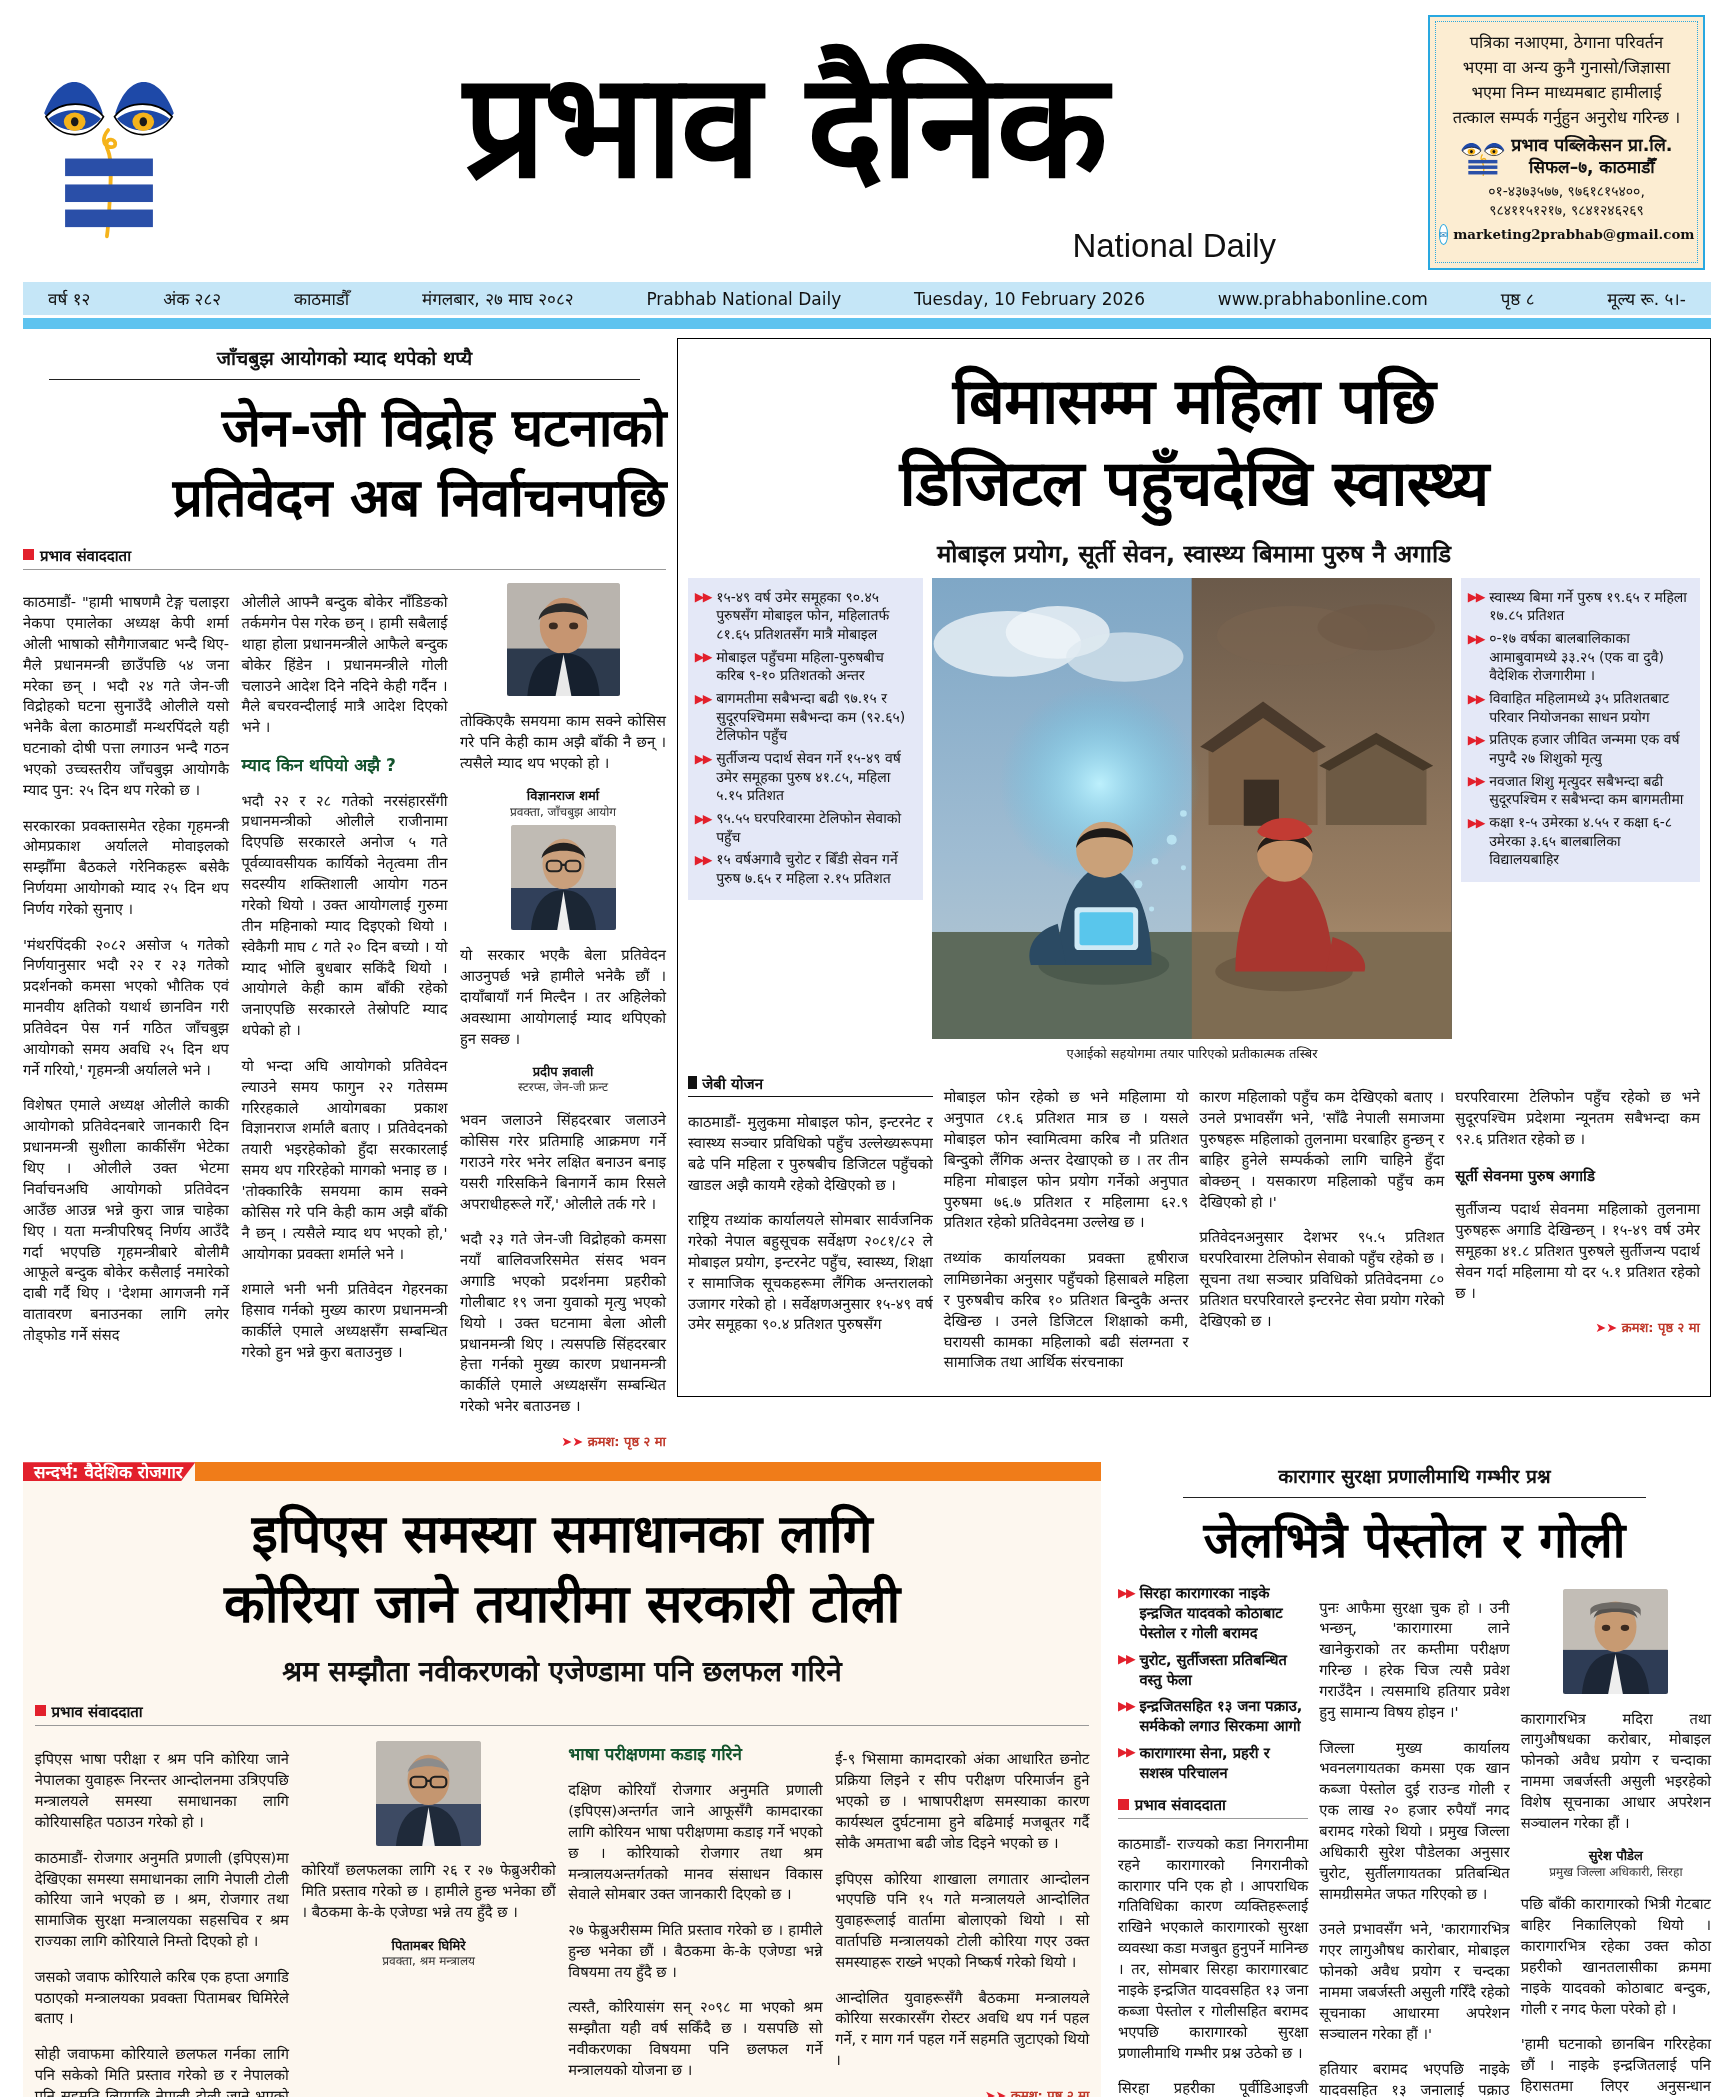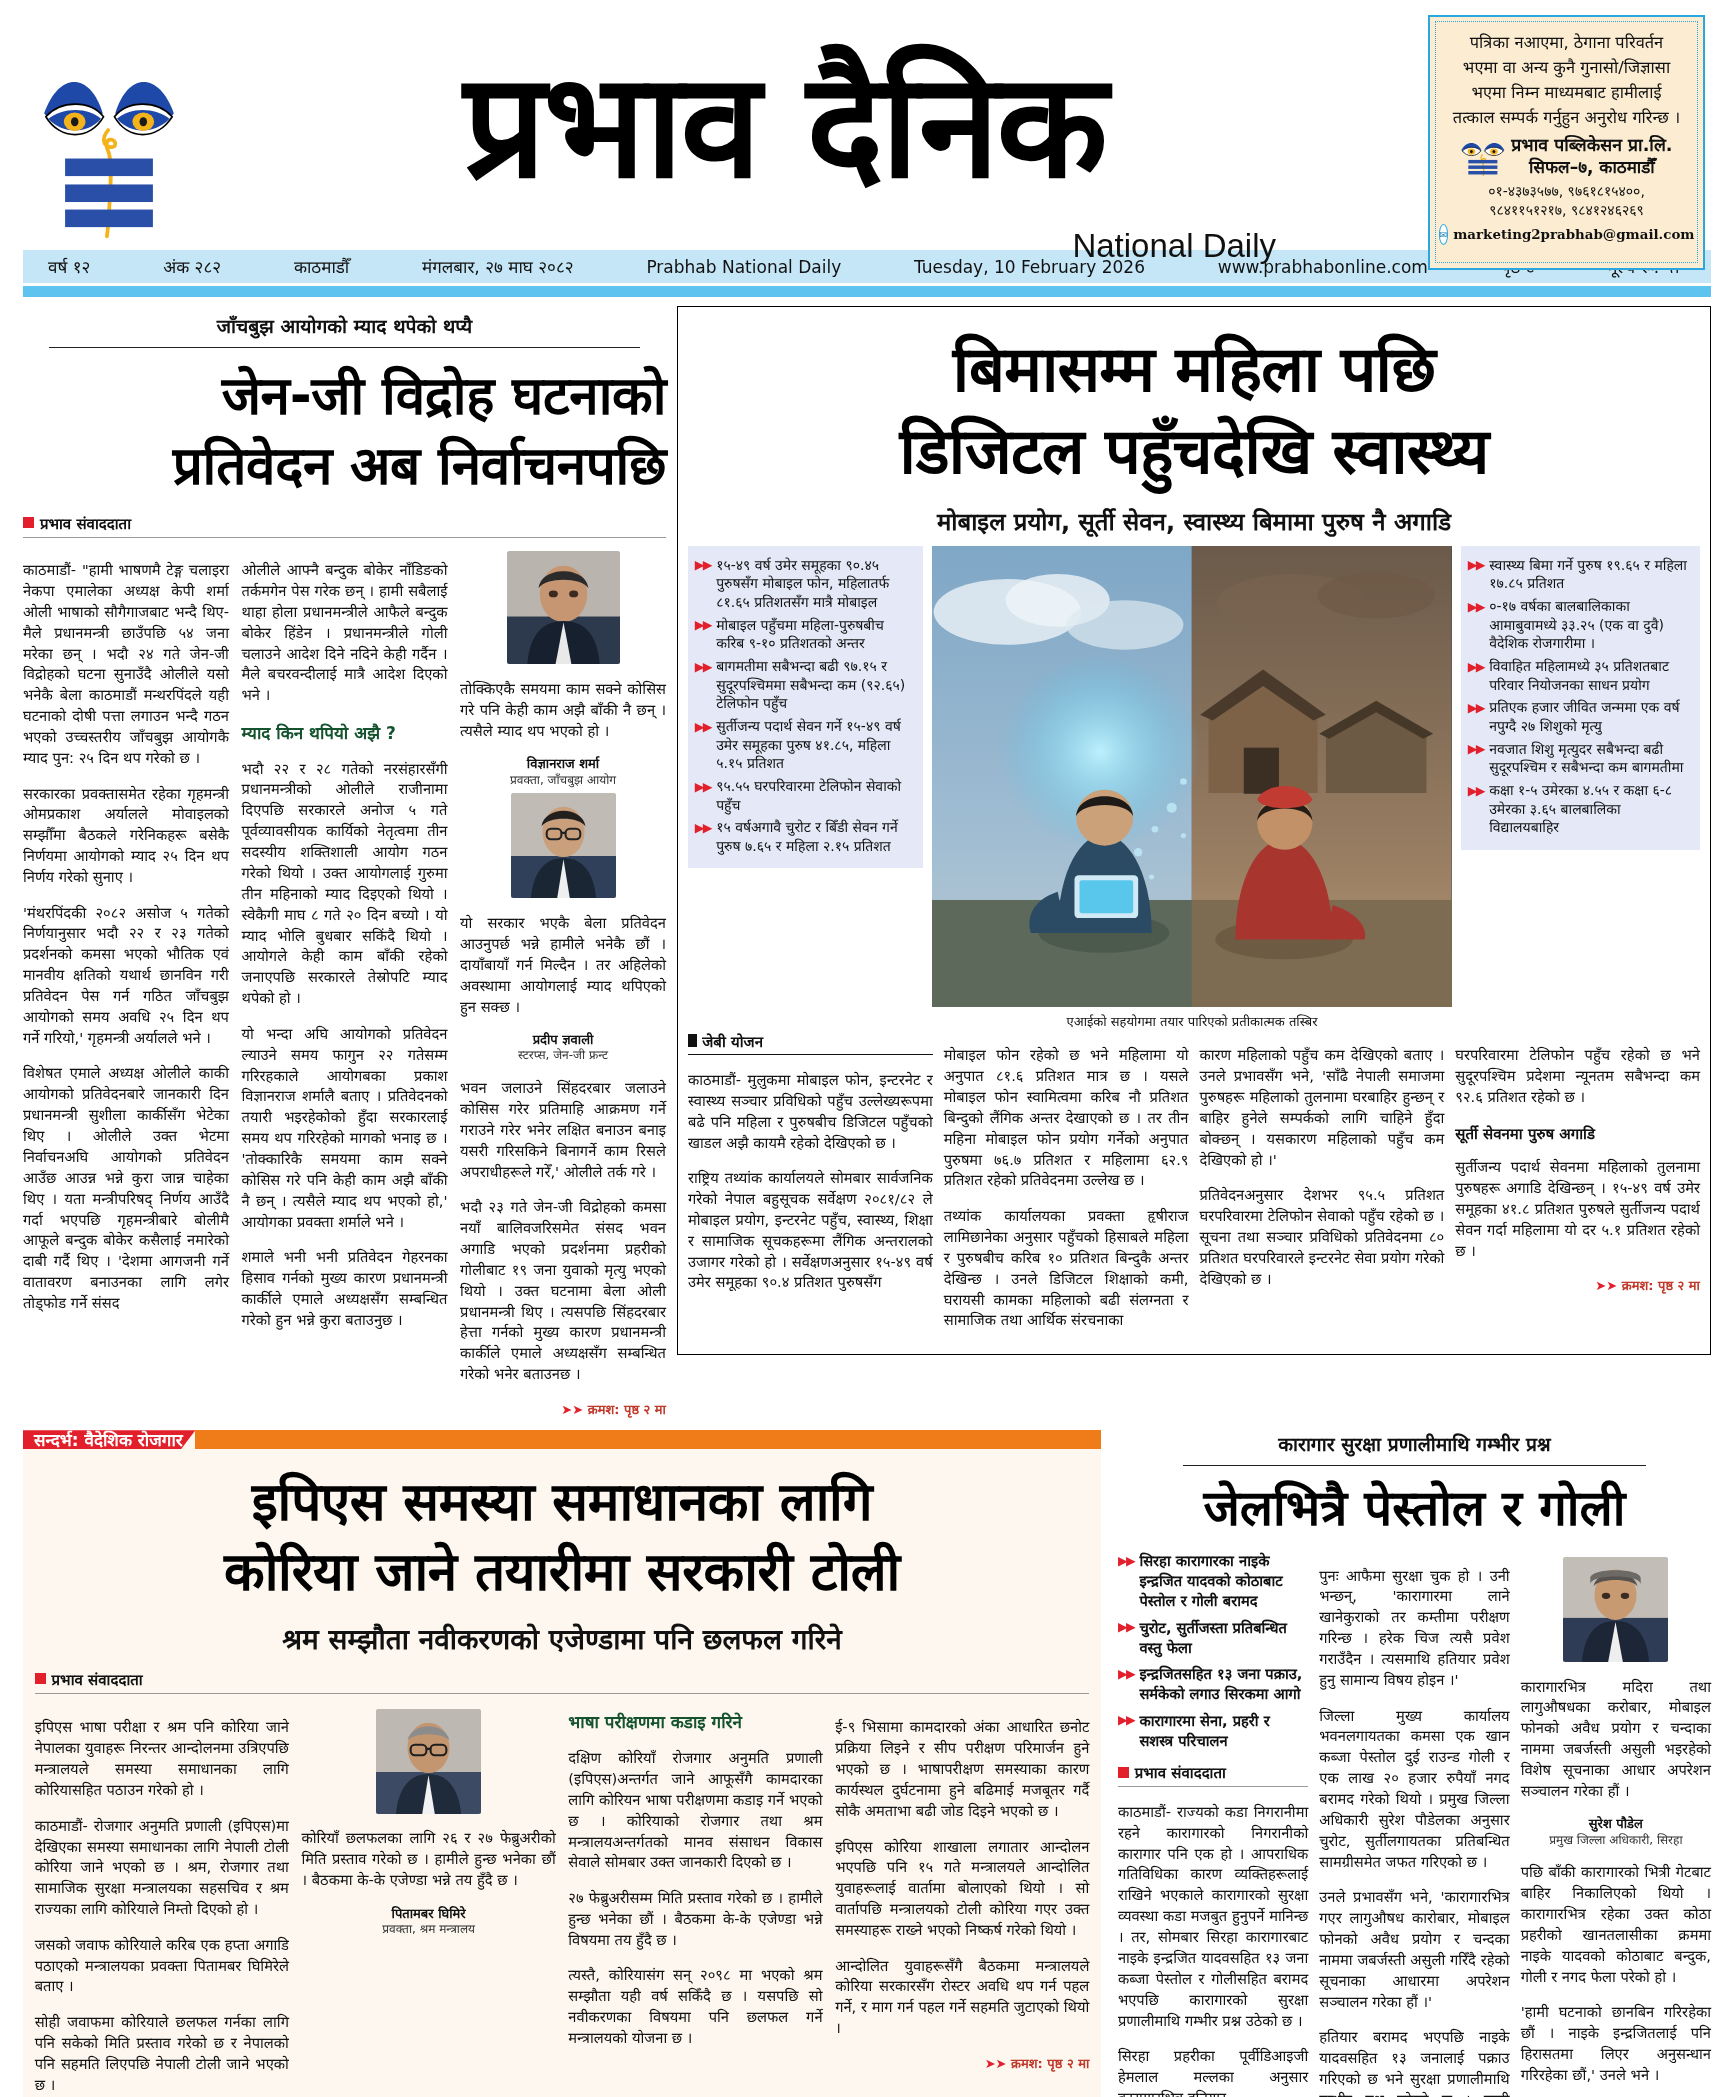--- a/index.html
+++ b/index.html
@@ -5,21 +5,21 @@
   html,body{margin:0;padding:0;}
   body{
     width:1734px;height:2478px;
     background:#ffffff;
     font-family:"DejaVu Sans","Liberation Sans",sans-serif;
     -webkit-font-smoothing:antialiased;
   }
   .page{position:relative;width:1734px;height:2478px;background:#fff;overflow:hidden;}
 
   
-  .masthead{position:relative;height:250px;}
+  .masthead{position:relative;height:282px;}
   .logo-eyes{position:absolute;left:40px;top:63px;width:138px;height:176px;}
   .logo-eyes svg{width:100%;height:100%;}
   .mast-title{
     position:absolute;left:197px;top:50px;width:1175px;
     font-family:"DejaVu Sans","Liberation Sans",sans-serif;
     font-weight:bold;font-size:145px;letter-spacing:-2.5px;
     color:#000;line-height:1.05;text-align:center;
   }
   .mast-sub{
     position:absolute;left:197px;top:227px;width:1175px;
@@ -115,21 +115,21 @@
   .bullets.right{width:239px;flex:0 0 239px;}
   .bullets ul{list-style:none;margin:0;padding:0;}
   .bullets li{display:flex;gap:5.5px;margin-bottom:4.2px;}
   .bullets li .bi{color:#e2202c;font-size:12.6px;line-height:1.25;flex:0 0 auto;margin-top:1.7px;letter-spacing:-1.7px;}
   .bullets li .bt{font-size:14px;line-height:1.33;color:#111;}
   .feat-img-wrap{flex:1 1 auto;}
   .feat-img{width:100%;height:461px;position:relative;overflow:hidden;background:#3b4a5a;}
   .feat-img svg{width:100%;height:100%;display:block;}
   .feat-cap{text-align:center;font-size:13px;color:#111;margin-top:4.2px;}
 
-  .feat-cols{display:flex;gap:11px;margin-top:1px;}
+  .feat-cols{display:flex;gap:11px;margin-top:11px;}
   .feat-cols .col{flex:1 1 0;min-width:0;}
   .label-tag{display:flex;align-items:center;gap:5px;}
   .label-tag .bar{width:9.2px;height:13.4px;background:#111;}
   .label-tag .lt{font-size:15px;font-weight:bold;color:#111;}
   .label-rule{height:1.3px;background:#111;margin:3.4px 0 5px 0;}
   .feat-subhead{font-size:15px;font-weight:bold;color:#111;margin:5.9px 0 3.4px 0;}
 
   
   .bottom-row{display:flex;gap:11px;margin-top:12.6px;align-items:flex-start;}
   .bl{width:1078px;flex:0 0 1078px;background:#fdf7ef;padding-bottom:7.6px;}

